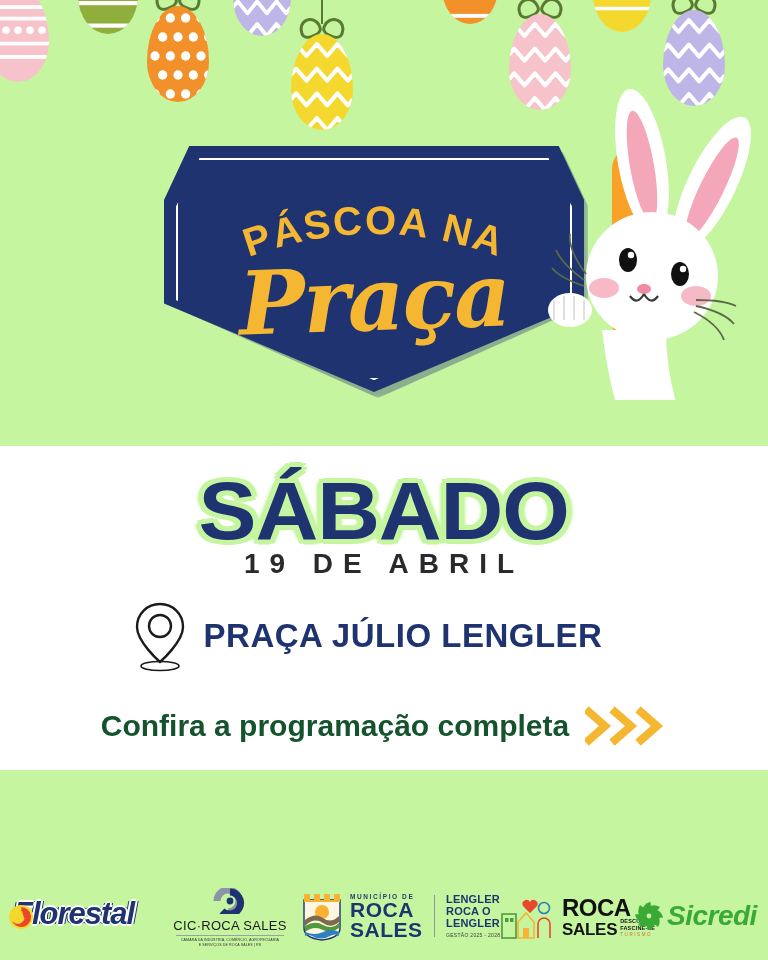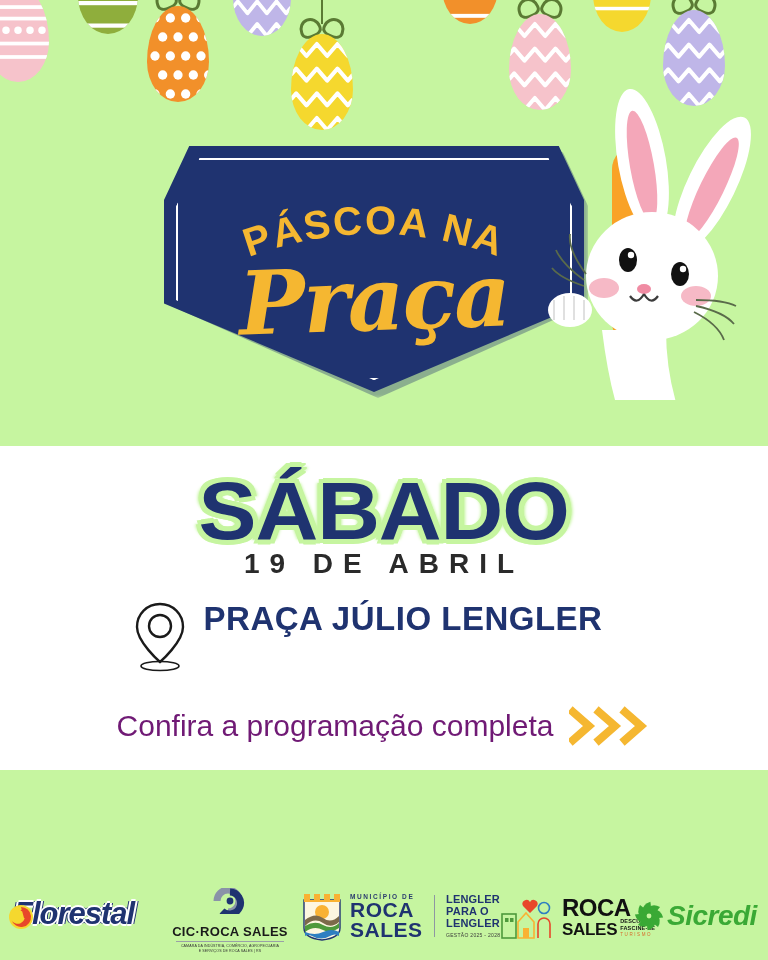--- a/index.html
+++ b/index.html
@@ -76,40 +76,40 @@
       -4px -4px 0 #c6f5a0, 4px -4px 0 #c6f5a0, -4px 4px 0 #c6f5a0, 4px 4px 0 #c6f5a0,
       -6px 0 3px #c6f5a0, 6px 0 3px #c6f5a0;
     transform:scaleX(1.06);
   }
   .date{
     position:absolute;left:0;top:548px;width:768px;text-align:center;
     font-size:28px;color:#2a2a2a;letter-spacing:10px;font-weight:700;
   }
   .place-row{
     position:absolute;left:0;top:600px;width:736px;
-    display:flex;justify-content:center;gap:18px;
+    display:flex;align-items:center;justify-content:center;gap:18px;
   }
   .place-text{font-size:33px;font-weight:bold;color:#1f3370;letter-spacing:.5px;}
   .cta-row{
     position:absolute;left:0;top:706px;width:768px;
     display:flex;align-items:center;justify-content:center;gap:16px;
   }
-  .cta-text{font-size:30px;font-weight:normal;color:#701a75;}
+  .cta-text{font-size:30px;font-weight:bold;color:#14532d;}
   .logo{position:absolute;display:flex;align-items:center;}
 
   .florestal{left:8px;top:896px;}
   .flor-text{
     font-size:31px;font-weight:bold;font-style:italic;color:#1f3370;
     letter-spacing:-1px;
     text-shadow:-2px 0 0 #fff,2px 0 0 #fff,0 -2px 0 #fff,0 2px 0 #fff,
                 -3px 0 0 #1f3370,3px 0 0 #1f3370;
   }
 
   .cic{left:170px;top:888px;width:120px;text-align:center;}
-  .cic-name{font-size:13px;font-weight:bold;color:#1a1a1a;letter-spacing:.3px;margin-top:10px;}
+  .cic-name{font-size:13px;font-weight:normal;color:#1a1a1a;letter-spacing:.3px;margin-top:4px;}
   .cic-rule{height:1px;background:#9aa0a6;margin:2px 6px;}
   .cic-sub{font-size:3.6px;color:#333;line-height:1.5;letter-spacing:.1px;}
 
   .muni{left:300px;top:890px;display:flex;align-items:center;gap:6px;}
   .muni-top{font-size:6.5px;letter-spacing:1.6px;color:#2a3b6e;font-weight:bold;}
   .muni-name{font-size:21px;font-weight:bold;color:#1f3370;line-height:.92;letter-spacing:.5px;}
   .muni-div{width:1.5px;height:42px;background:#8f96a3;margin:0 5px;}
   .muni-slogan{font-size:11px;font-weight:bold;color:#1f3370;line-height:1.08;letter-spacing:.2px;}
   .muni-gestao{font-size:5px;color:#3a3a3a;margin-top:2px;letter-spacing:.3px;}
 
@@ -359,21 +359,21 @@
       <path d="M5 42 q10 4 18 0 q9 -4 16 0 v4 q-4 -3 -9 0 q-9 5 -18 0 q-4 -2 -7 0 z" fill="#2f7fc1"></path>
     </svg>
     <div>
       <div class="muni-top">MUNICÍPIO DE</div>
       <div class="muni-name">ROCA</div>
       <div class="muni-name">SALES</div>
     </div>
     <div class="muni-div"></div>
     <div>
       <div class="muni-slogan">LENGLER</div>
-      <div class="muni-slogan">PARA O</div>
+      <div class="muni-slogan">ROCA O</div>
       <div class="muni-slogan">LENGLER</div>
       <div class="muni-gestao">GESTÃO 2025 - 2028</div>
     </div>
   </div>
 
   <div class="logo turismo">
     <svg width="58" height="50" viewBox="0 0 58 50">
       <rect x="2" y="22" width="14" height="24" fill="none" stroke="#4e9a3c" stroke-width="1.6"></rect>
       <rect x="5" y="26" width="3.5" height="4" fill="#4e9a3c"></rect>
         <rect x="10" y="26" width="3.5" height="4" fill="#4e9a3c"></rect>

